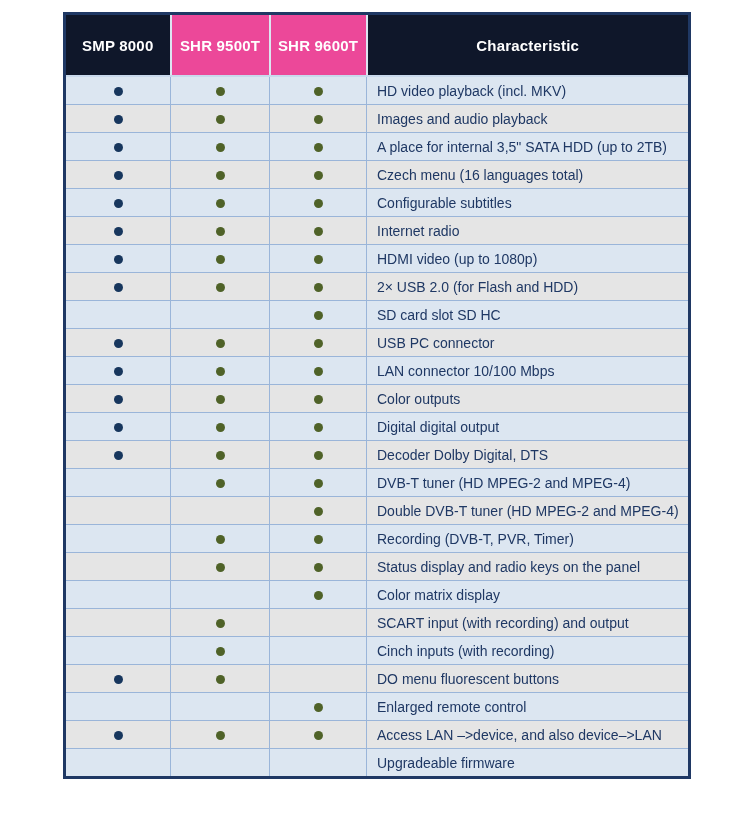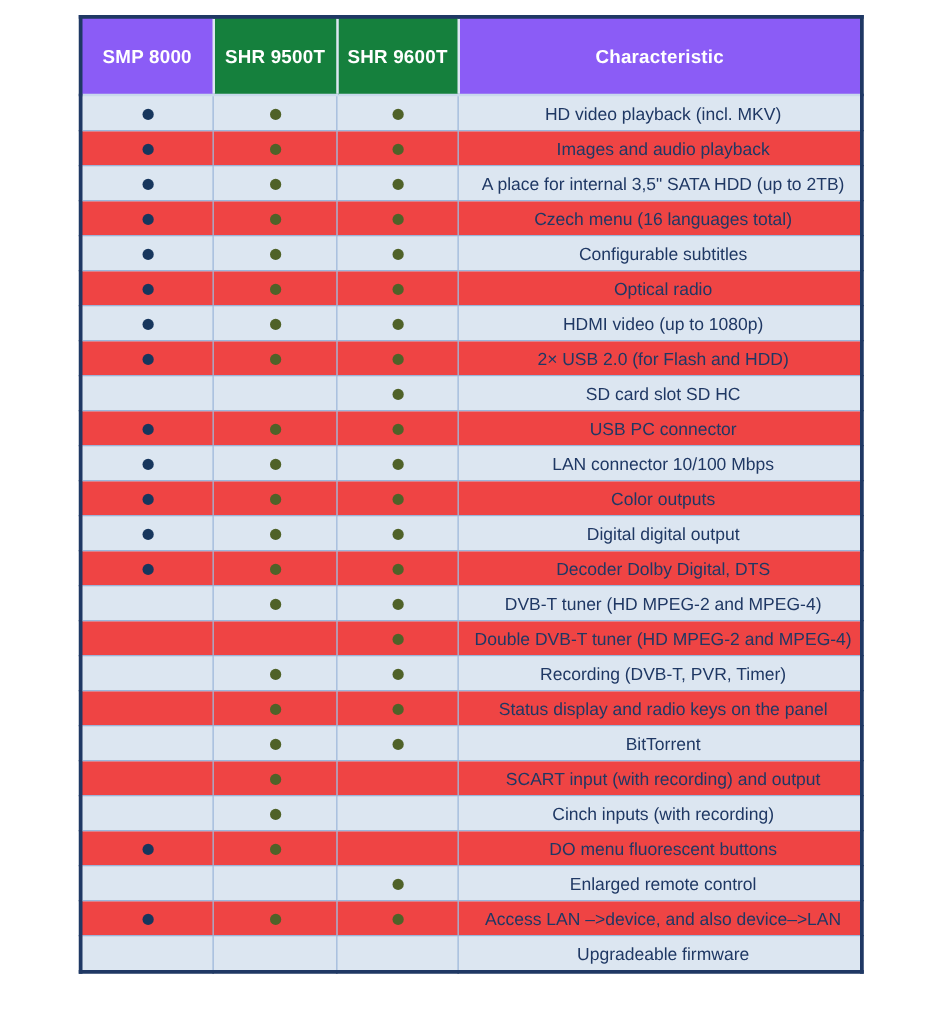--- a/index.html
+++ b/index.html
@@ -34,35 +34,35 @@
     font-size: 15px;
     font-weight: bold;
     color: #ffffff;
     text-align: center;
     vertical-align: middle;
     border-left: 2px solid #dce6f1;
     border-bottom: 2px solid #c9d9ec;
     letter-spacing: 0.2px;
   }
   thead th:first-child { border-left: none; }
-  th.theme-blue  { background: #8b5cf6; }
-  th.theme-olive { background: #15803d; }
+  th.theme-blue  { background: #0f172a; }
+  th.theme-olive { background: #ec4899; }
   
   tbody td {
     height: 25px;
     border: 1px solid #9ab5d9;
     vertical-align: middle;
     font-size: 14px;
     color: #1F3864;
   }
-  tbody tr { background: #ef4444; }
+  tbody tr { background: #e5e5e5; }
   tbody tr:nth-child(odd) { background: #DCE6F1; }
   td.dot-cell { text-align: center; }
   td.label-cell {
-    text-align: center;
+    text-align: left;
     padding-left: 10px;
     padding-right: 4px;
     white-space: nowrap;
     overflow: hidden;
   }
   .dot {
     display: inline-block;
     width: 9px;
     height: 9px;
     border-radius: 50%;
@@ -118,21 +118,21 @@
         <tr>
           <td class="dot-cell"><span class="dot dot-navy"></span></td>
           <td class="dot-cell"><span class="dot dot-olive"></span></td>
           <td class="dot-cell"><span class="dot dot-olive"></span></td>
           <td class="label-cell">Configurable subtitles</td>
         </tr>
         <tr>
           <td class="dot-cell"><span class="dot dot-navy"></span></td>
           <td class="dot-cell"><span class="dot dot-olive"></span></td>
           <td class="dot-cell"><span class="dot dot-olive"></span></td>
-          <td class="label-cell">Optical radio</td>
+          <td class="label-cell">Internet radio</td>
         </tr>
         <tr>
           <td class="dot-cell"><span class="dot dot-navy"></span></td>
           <td class="dot-cell"><span class="dot dot-olive"></span></td>
           <td class="dot-cell"><span class="dot dot-olive"></span></td>
           <td class="label-cell">HDMI video (up to 1080p)</td>
         </tr>
         <tr>
           <td class="dot-cell"><span class="dot dot-navy"></span></td>
           <td class="dot-cell"><span class="dot dot-olive"></span></td>
@@ -194,23 +194,23 @@
           <td class="label-cell">Recording (DVB-T, PVR, Timer)</td>
         </tr>
         <tr>
           <td class="dot-cell"></td>
           <td class="dot-cell"><span class="dot dot-olive"></span></td>
           <td class="dot-cell"><span class="dot dot-olive"></span></td>
           <td class="label-cell">Status display and radio keys on the panel</td>
         </tr>
         <tr>
           <td class="dot-cell"></td>
-          <td class="dot-cell"><span class="dot dot-olive"></span></td>
-          <td class="dot-cell"><span class="dot dot-olive"></span></td>
-          <td class="label-cell">BitTorrent</td>
+          <td class="dot-cell"></td>
+          <td class="dot-cell"><span class="dot dot-olive"></span></td>
+          <td class="label-cell">Color matrix display</td>
         </tr>
         <tr>
           <td class="dot-cell"></td>
           <td class="dot-cell"><span class="dot dot-olive"></span></td>
           <td class="dot-cell"></td>
           <td class="label-cell">SCART input (with recording) and output</td>
         </tr>
         <tr>
           <td class="dot-cell"></td>
           <td class="dot-cell"><span class="dot dot-olive"></span></td>

